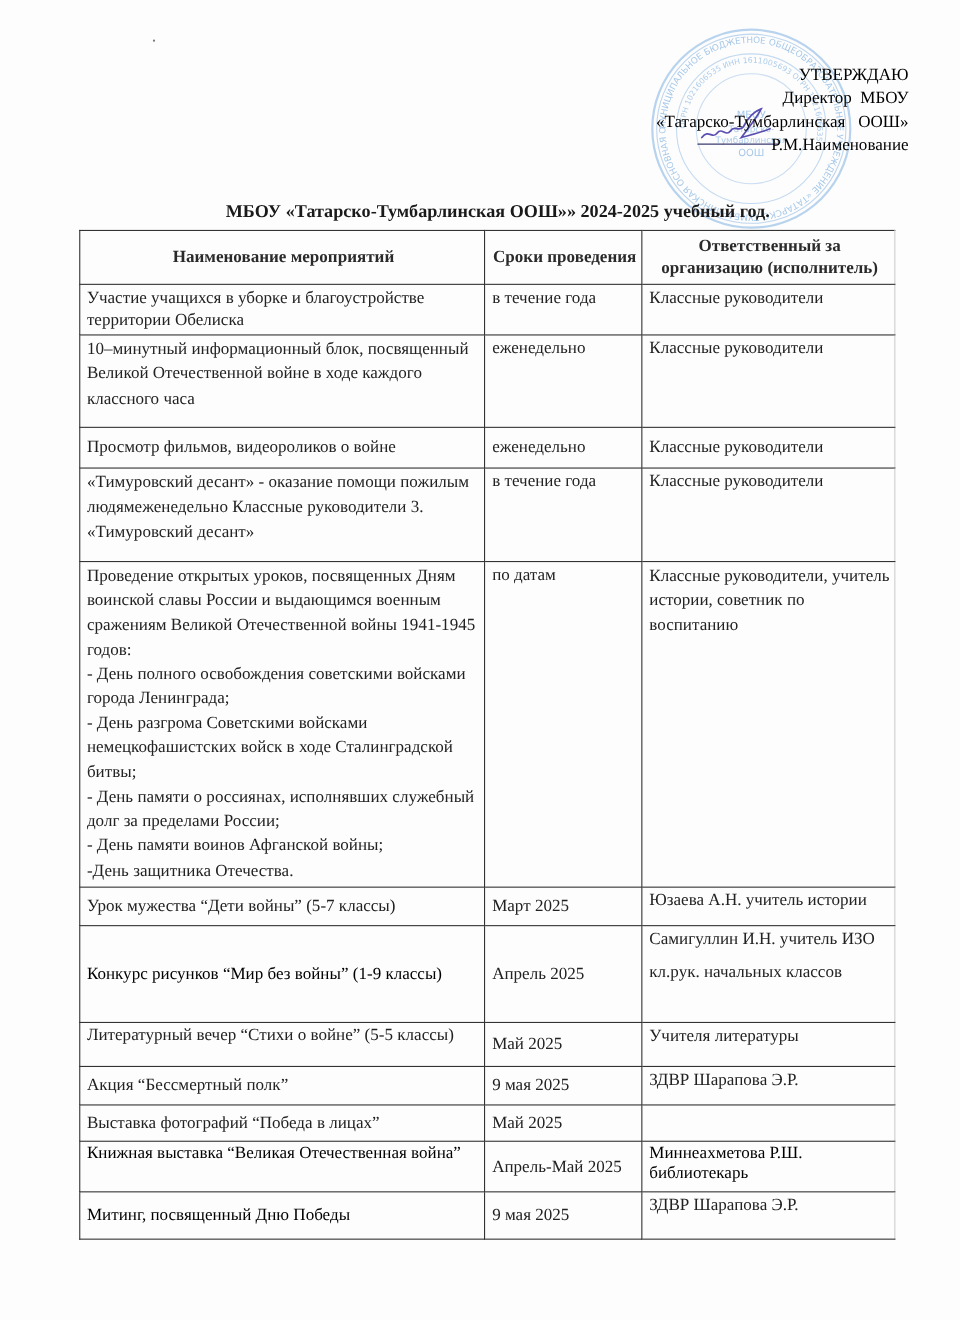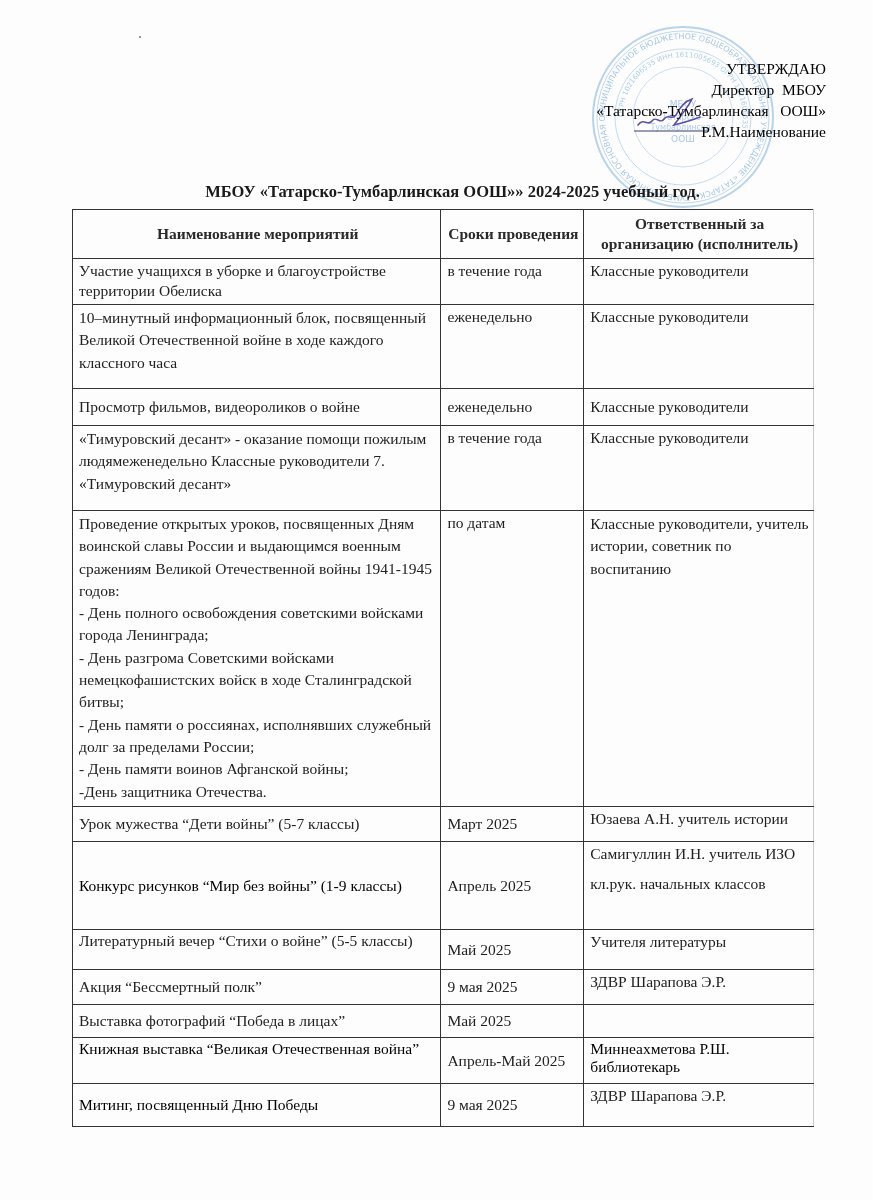--- a/index.html
+++ b/index.html
@@ -104,21 +104,21 @@
         <td class="lh-tall">10–минутный информационный блок, посвященный Великой Отечественной войне в ходе каждого классного часа</td>
         <td>еженедельно</td>
         <td>Классные руководители</td>
       </tr>
       <tr style="height:37px">
         <td class="mid">Просмотр фильмов, видеороликов о войне</td>
         <td class="mid">еженедельно</td>
         <td class="mid">Классные руководители</td>
       </tr>
       <tr style="height:85px">
-        <td class="lh-tall">«Тимуровский десант» - оказание помощи пожилым людямеженедельно Классные руководители 7. «Тимуровский десант»</td>
+        <td class="lh-tall">«Тимуровский десант» - оказание помощи пожилым людямеженедельно Классные руководители 3. «Тимуровский десант»</td>
         <td>в течение года</td>
         <td>Классные руководители</td>
       </tr>
       <tr style="height:296px">
         <td class="lh-tall multiline">
           <div>Проведение открытых уроков, посвященных Дням воинской славы России и выдающимся военным сражениям Великой Отечественной войны 1941-1945 годов:</div>
           <div> - День полного освобождения советскими войсками города Ленинграда;</div>
           <div>- День разгрома Советскими войсками немецкофашистских войск в ходе Сталинградской битвы;</div>
           <div>- День памяти о россиянах, исполнявших служебный долг за пределами России;</div>
           <div> - День памяти воинов Афганской войны;</div>

